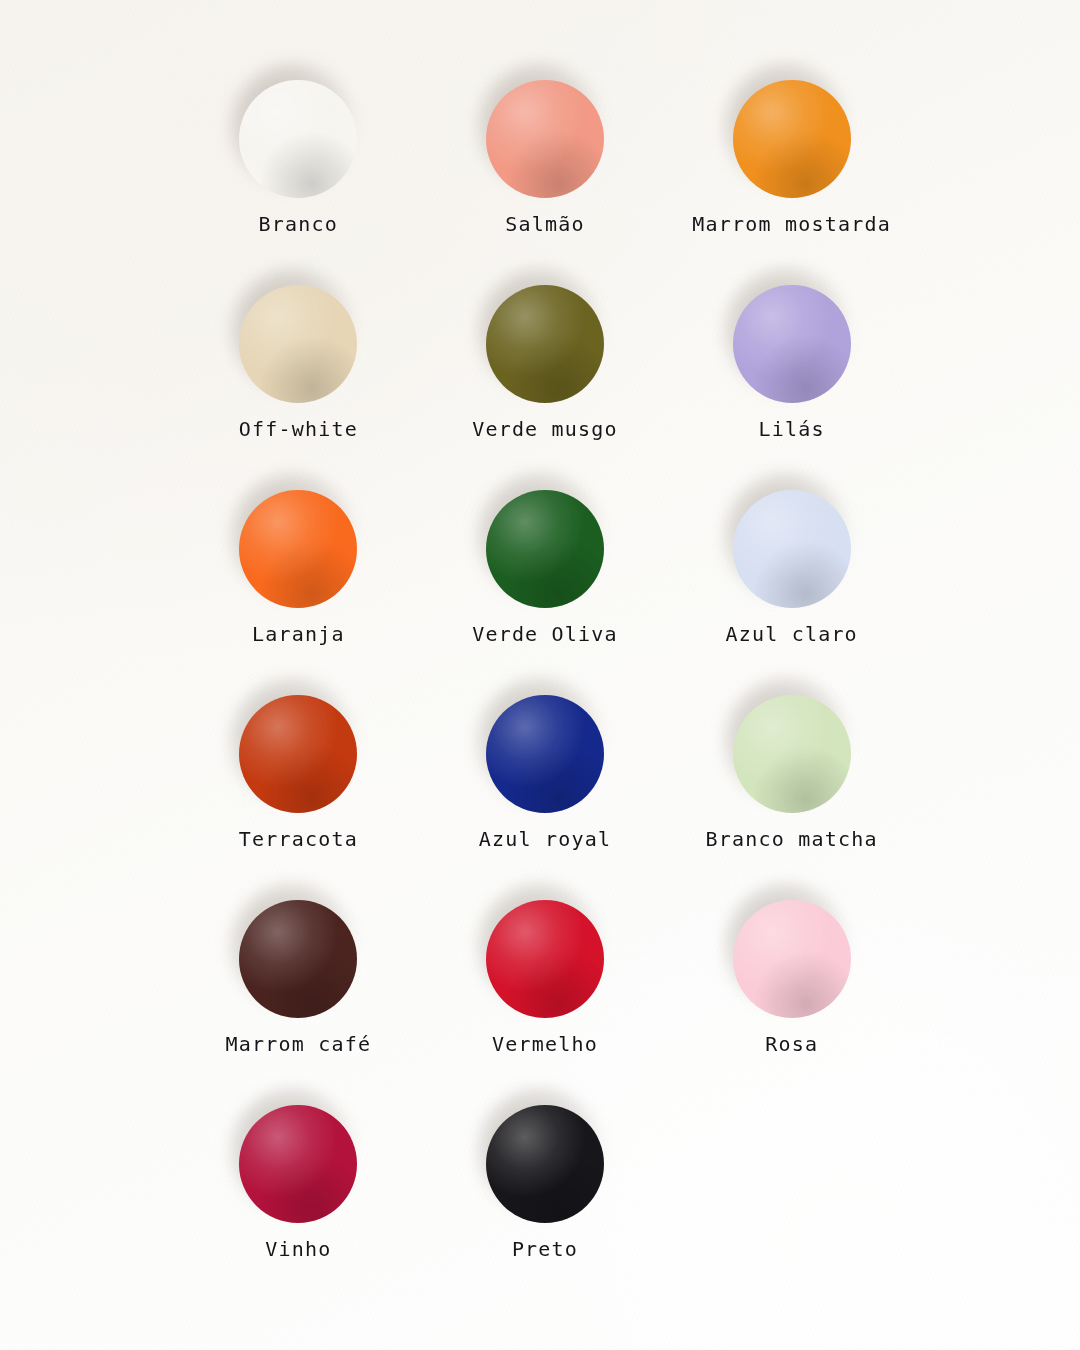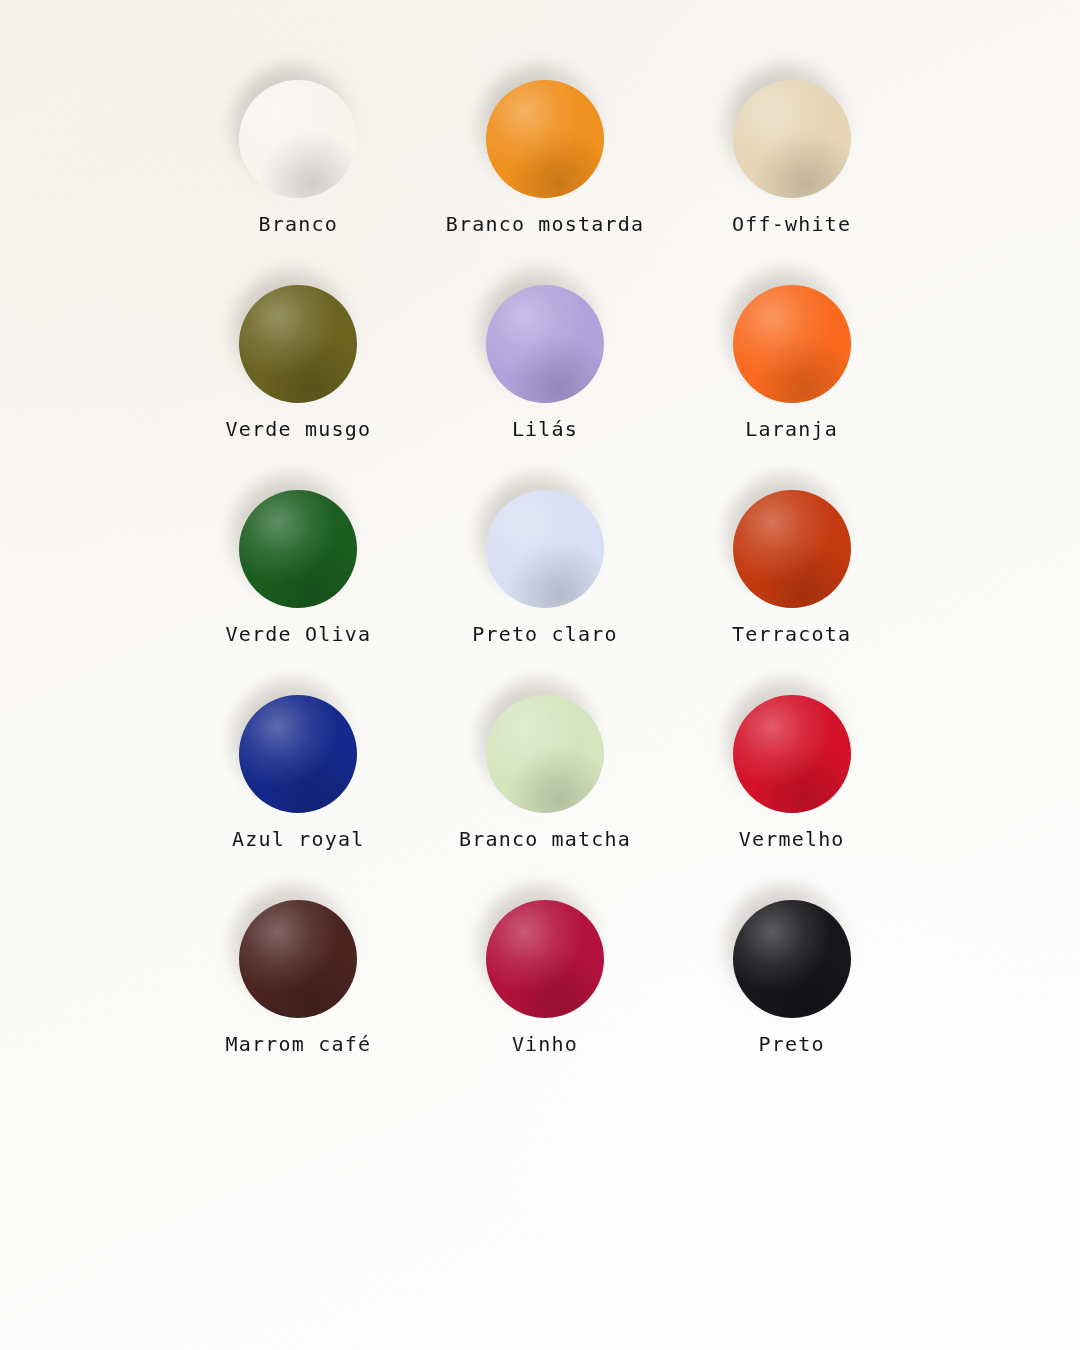--- a/index.html
+++ b/index.html
@@ -116,23 +116,30 @@
       <div class="swatch-cell">
         <div class="disc-wrap">
           <div class="disc-shadow"></div>
           <div class="disc" style="background: rgb(247, 245, 240);"></div>
         </div>
         <div class="label">Branco</div>
       </div>
       <div class="swatch-cell">
         <div class="disc-wrap">
           <div class="disc-shadow"></div>
+          <div class="disc" style="background: rgb(242, 154, 134);"></div>
+        </div>
+        <div class="label">Salmão</div>
+      </div>
+      <div class="swatch-cell">
+        <div class="disc-wrap">
+          <div class="disc-shadow"></div>
           <div class="disc" style="background: rgb(240, 144, 30);"></div>
         </div>
-        <div class="label">Branco mostarda</div>
+        <div class="label">Marrom mostarda</div>
       </div>
       <div class="swatch-cell">
         <div class="disc-wrap">
           <div class="disc-shadow"></div>
           <div class="disc" style="background: rgb(230, 214, 182);"></div>
         </div>
         <div class="label">Off-white</div>
       </div>
       <div class="swatch-cell">
         <div class="disc-wrap">
@@ -160,21 +167,21 @@
           <div class="disc-shadow"></div>
           <div class="disc" style="background: rgb(27, 94, 32);"></div>
         </div>
         <div class="label">Verde Oliva</div>
       </div>
       <div class="swatch-cell">
         <div class="disc-wrap">
           <div class="disc-shadow"></div>
           <div class="disc" style="background: rgb(215, 223, 242);"></div>
         </div>
-        <div class="label">Preto claro</div>
+        <div class="label">Azul claro</div>
       </div>
       <div class="swatch-cell">
         <div class="disc-wrap">
           <div class="disc-shadow"></div>
           <div class="disc" style="background: rgb(196, 58, 16);"></div>
         </div>
         <div class="label">Terracota</div>
       </div>
       <div class="swatch-cell">
         <div class="disc-wrap">
@@ -186,30 +193,37 @@
       <div class="swatch-cell">
         <div class="disc-wrap">
           <div class="disc-shadow"></div>
           <div class="disc" style="background: rgb(211, 229, 189);"></div>
         </div>
         <div class="label">Branco matcha</div>
       </div>
       <div class="swatch-cell">
         <div class="disc-wrap">
           <div class="disc-shadow"></div>
+          <div class="disc" style="background: rgb(75, 36, 32);"></div>
+        </div>
+        <div class="label">Marrom café</div>
+      </div>
+      <div class="swatch-cell">
+        <div class="disc-wrap">
+          <div class="disc-shadow"></div>
           <div class="disc" style="background: rgb(212, 18, 42);"></div>
         </div>
         <div class="label">Vermelho</div>
       </div>
       <div class="swatch-cell">
         <div class="disc-wrap">
           <div class="disc-shadow"></div>
-          <div class="disc" style="background: rgb(75, 36, 32);"></div>
-        </div>
-        <div class="label">Marrom café</div>
+          <div class="disc" style="background: rgb(251, 204, 216);"></div>
+        </div>
+        <div class="label">Rosa</div>
       </div>
       <div class="swatch-cell">
         <div class="disc-wrap">
           <div class="disc-shadow"></div>
           <div class="disc" style="background: rgb(179, 18, 60);"></div>
         </div>
         <div class="label">Vinho</div>
       </div>
       <div class="swatch-cell">
         <div class="disc-wrap">

